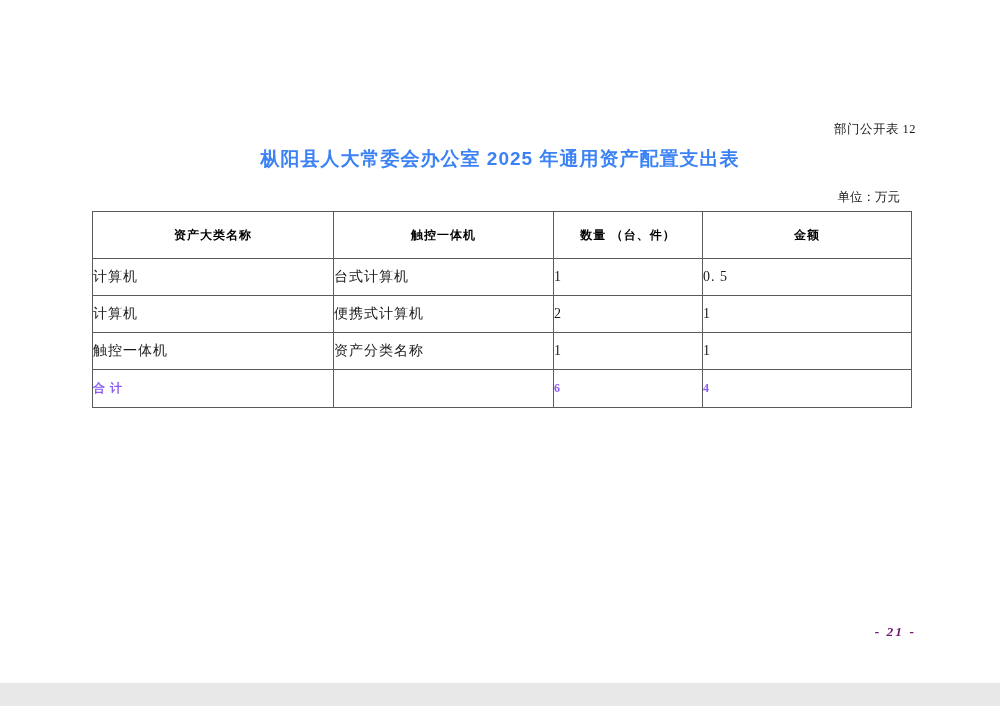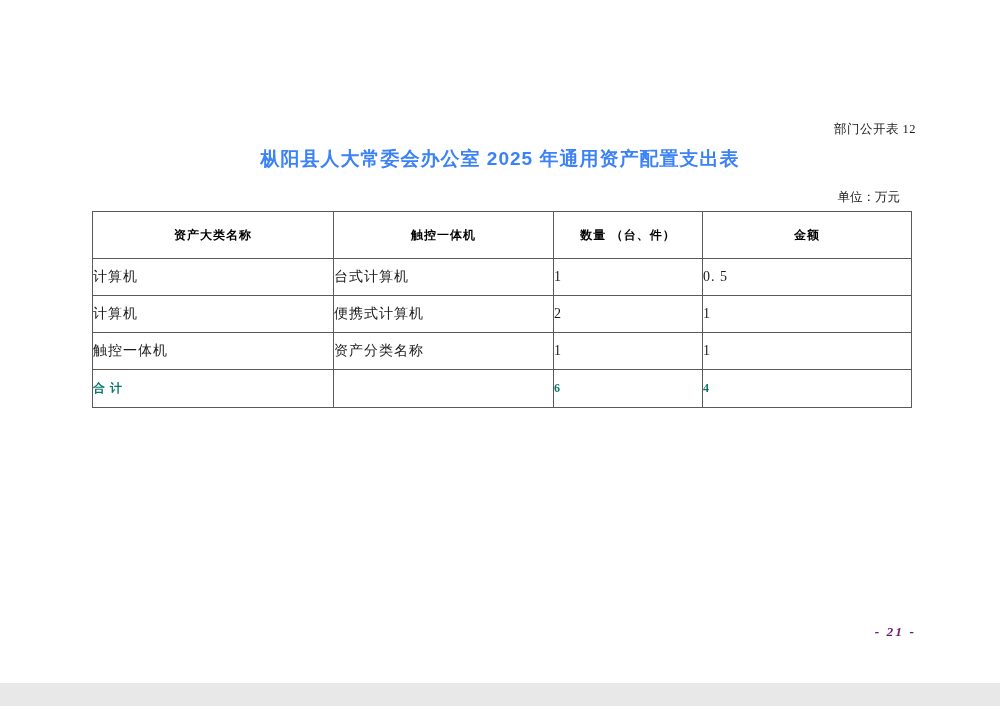--- a/index.html
+++ b/index.html
@@ -68,21 +68,21 @@
   }
   table.asset-table tbody td {
     height: 36px;
     font-size: 14px;
     letter-spacing: 1px;
   }
   table.asset-table tr.total-row td {
     height: 37px;
     font-weight: bold;
     font-size: 12px;
-    color: #0f766e;
+    color: #8b5cf6;
   }
   .page-number {
     position: absolute;
     top: 624px;
     right: 84px;
     font-family: Liberation Serif, serif;
     font-style: italic;
     font-weight: bold;
     font-size: 13.5px;
     letter-spacing: 2px;

